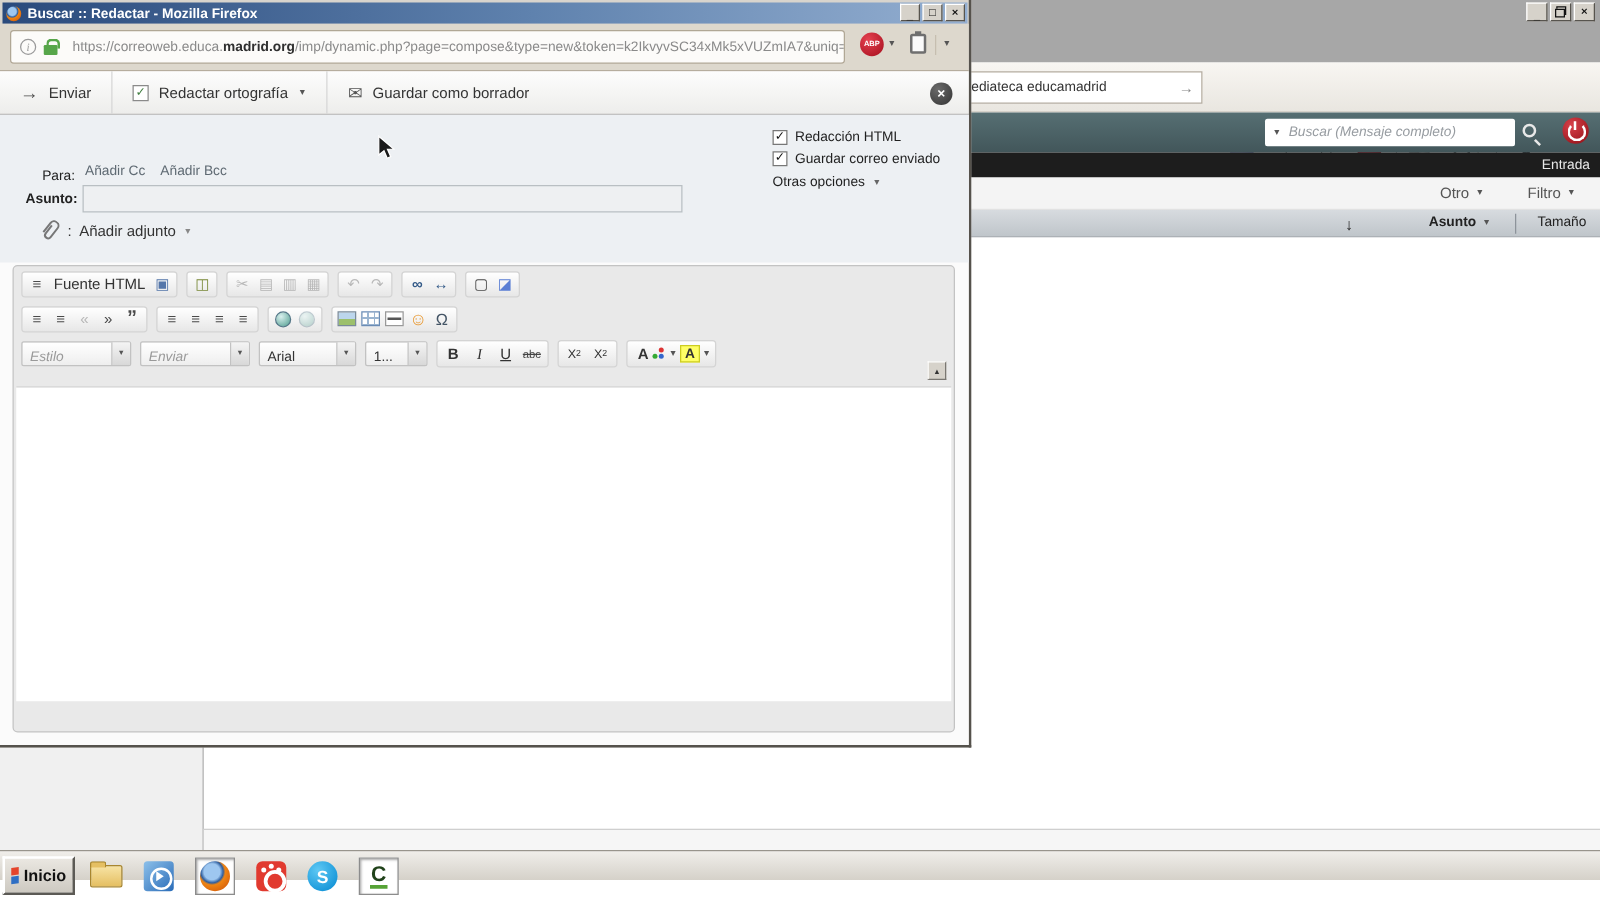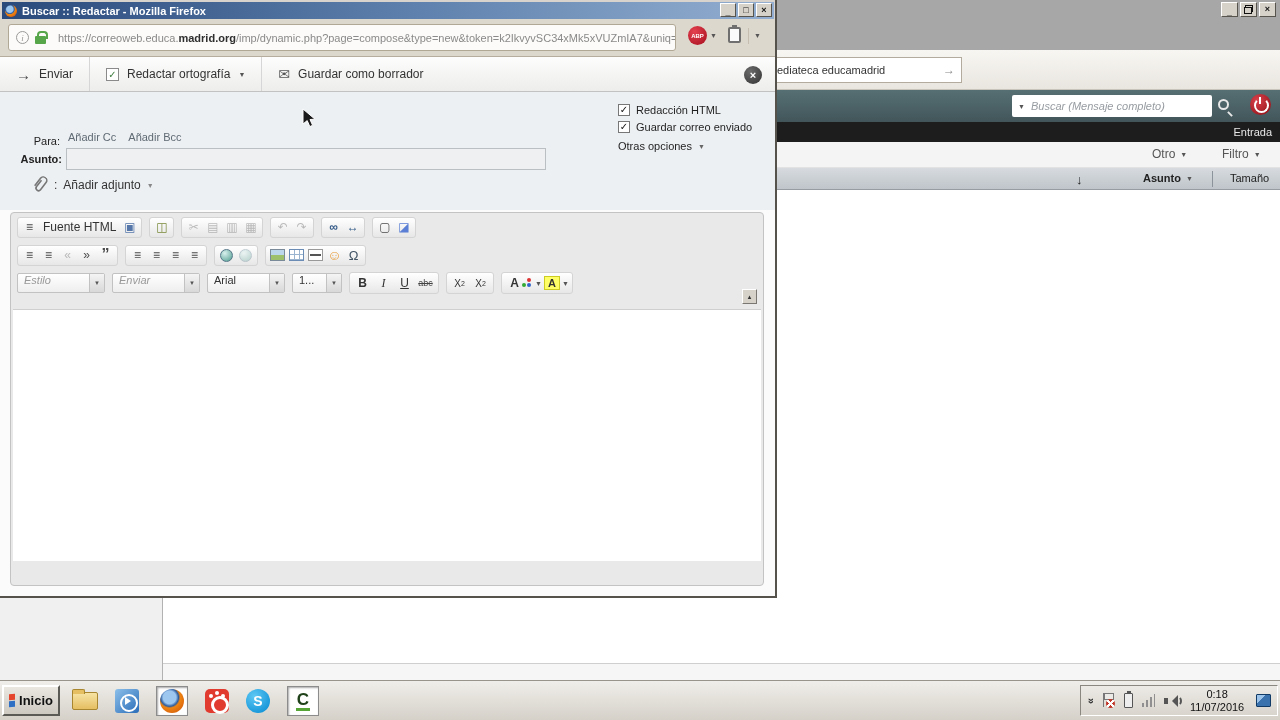--- a/index.html
+++ b/index.html
@@ -128,21 +128,21 @@
   .blue{color:#5577aa;}
   .globe{width:13px;height:13px;border-radius:50%;background:radial-gradient(circle at 35% 30%,#d9f0ee,#4f9c8e);
          border:1px solid #578;}
   .imgico{width:15px;height:12px;border:1px solid #7a8a99;background:linear-gradient(180deg,#bcd6ec 55%,#9cc06c 55%);}
   .tblico{width:15px;height:12px;border:1px solid #6b8cb5;
           background:repeating-linear-gradient(to right,transparent 0 4px,#9ab4d0 4px 5px),
                      repeating-linear-gradient(to bottom,transparent 0 4px,#9ab4d0 4px 5px),#fff;}
   .hrico{width:15px;height:12px;border:1px solid #999;background:linear-gradient(#555,#555) center/11px 2px no-repeat,#fff;}
   .smiley{color:#e8972e;font-size:14px;}
   .omega{color:#456;font-size:13px;}
-  .sel{display:inline-flex;align-items:flex-start;height:20px;background:linear-gradient(#fff,#eee);
+  .sel{display:inline-flex;align-items:flex-end;height:20px;background:linear-gradient(#fff,#eee);
        border:1px solid #c2c2c2;border-radius:2px;margin-right:7px;font-size:11px;padding-left:6px;
        justify-content:space-between;color:#333;}
   .sel .lbl-ph{color:#999;font-style:italic;}
   .sel .sc{width:15px;height:18px;margin-left:5px;background:linear-gradient(#f4f4f4,#d8d8d8);
            border-left:1px solid #c2c2c2;display:flex;align-items:center;justify-content:center;font-size:6px;color:#555;}
   .fmt{font-size:12px;color:#333;width:19px;height:18px;display:inline-flex;align-items:center;justify-content:center;}
   .fmt.b{font-weight:bold;}
   .fmt.i{font-style:italic;font-family:"Liberation Serif",serif;}
   .fmt.u{text-decoration:underline;}
   .strike{text-decoration:line-through;font-size:9px;color:#444;}
@@ -153,21 +153,21 @@
   .edscroll{position:absolute;right:6px;top:76px;width:15px;height:15px;background:#d6d2ca;
             border-top:1px solid #fff;border-left:1px solid #fff;border-right:1px solid #7a7772;border-bottom:1px solid #7a7772;
             display:flex;align-items:center;justify-content:center;font-size:7px;color:#333;}
   .edcontent{position:absolute;left:2px;right:2px;top:96px;height:252px;background:#fff;border-top:1px solid #cfcfcf;}
   .edstatus{position:absolute;left:2px;right:2px;top:348px;height:22px;background:#e0e0e0;border-top:1px solid #c6c6c6;
             border-radius:0 0 3px 3px;display:flex;align-items:center;padding-left:14px;font-size:11px;color:#5a5a5a;}
   .grip{position:absolute;right:4px;bottom:4px;width:12px;height:12px;
         background:repeating-linear-gradient(135deg,transparent 0 3px,#9a9a9a 3px 4px);}
 
   
-  .taskbar{position:absolute;left:0;top:680px;width:1280px;height:40px;z-index:50;
+  .taskbar{position:absolute;left:0;top:680px;width:1280px;height:24px;z-index:50;
            background:linear-gradient(#f0eeea,#d5d1c9);border-top:1px solid #98948c;}
   .startbtn{position:absolute;left:2px;top:4px;width:58px;height:31px;display:flex;align-items:center;gap:4px;
             padding:0 5px;background:linear-gradient(#eae7e1,#cdc9c1);
             border-top:2px solid #fff;border-left:2px solid #fff;border-right:2px solid #5c5a55;border-bottom:2px solid #5c5a55;}
   .winflag{width:14px;height:14px;transform:skewY(-6deg);
      background:linear-gradient(#e4452c,#e4452c) 0 0/6px 6px no-repeat,
                 linear-gradient(#6cb33f,#6cb33f) 7px 0/6px 6px no-repeat,
                 linear-gradient(#2f6fc4,#2f6fc4) 0 7px/6px 6px no-repeat,
                 linear-gradient(#f2c01e,#f2c01e) 7px 7px/6px 6px no-repeat;}
   .startbtn .s{font-size:13px;font-weight:bold;color:#111;}
@@ -514,35 +514,18 @@
       <span class="wmp"></span>
       <span class="pressed">
           <span class="ffbig"></span>
         </span>
       <span class="gom"></span>
       <span class="skype">S</span>
       <span class="pressed">
           <span class="cam">C</span>
         </span>
     </div>
-    <div class="tray">
-      <span class="chev">«</span>
-      <span class="flagx">
-          <span class="fb"></span>
-          <span class="xb"></span>
-        </span>
-      <span class="batt"></span>
-      <span class="sig"></span>
-      <span class="spk">
-          <span class="arc"></span>
-        </span>
-      <span class="clock">
-        <div>0:18</div>
-        <div>11/07/2016</div>
-      </span>
-      <span class="showdesk"></span>
-    </div>
   </div>
 
   <svg class="cursor" width="16" height="22" viewBox="0 0 16 22">
     <path d="M1 1 L1 16 L5.2 12.6 L7.8 18.6 L10.6 17.3 L8 11.5 L13 11.2 Z" fill="#1a1a1a" stroke="#fff" stroke-width="1"></path>
   </svg>
 </div>
 
 </body></html>

